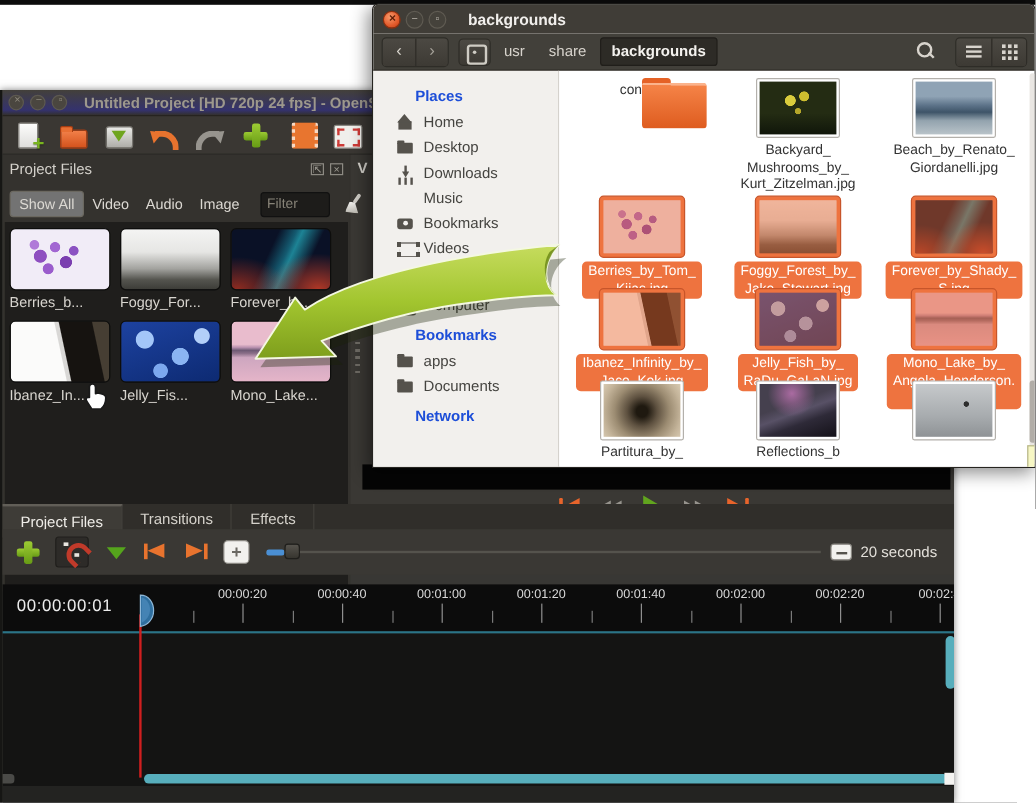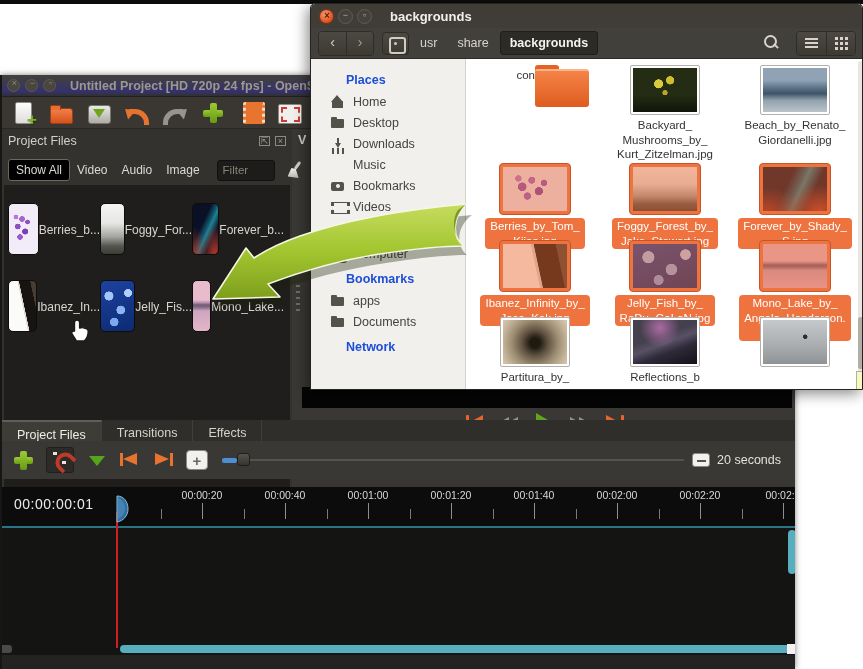--- a/index.html
+++ b/index.html
@@ -33,30 +33,30 @@
   .export-frame::before { content:''; position:absolute; left:2px; top:4px; width:22px; height:18px; background:#f0efeb; border:1px solid #8a8882; border-radius:2px; }
   .export-frame::after { content:''; position:absolute; left:5px; top:7px; width:15px; height:11px; border:2px dashed #cc3a36; }
   .record::before { content:''; position:absolute; left:3px; top:3px; width:19px; height:19px; border-radius:50%; background:radial-gradient(circle at 35% 28%, #ff9d8d, #e23427 55%, #9c1b11); border:1px solid #6d120b; }
 
   .dock { position:absolute; left:0; top:54px; width:290px; height:364px; background:#34322e; }
   .dock-header { position:relative; height:24px; display:flex; align-items:center; padding:0 6px; }
   .dock-title { color:#d3d0ca; font-size:12.5px; flex:1; }
   .mini-ico { width:11px; height:10px; border:1px solid #8d8a83; margin-left:5px; position:relative; color:#9a978f; font-size:9px; line-height:8px; text-align:center; }
   .filter-row { position:absolute; left:0; top:26px; height:30px; width:100%; display:flex; align-items:center; gap:4px; padding-left:6px; }
   .filter-btn { color:#dcd9d3; font-size:12px; padding:3px 7px; white-space:nowrap; }
-  .filter-btn.boxed { border:1px solid #6b6860; border-radius:3px; background:#000000; }
+  .filter-btn.boxed { border:1px solid #6b6860; border-radius:3px; background:#737373; }
   .filter-input { width:58px; height:21px; background:#1d1c1a; border:1px solid #111; border-radius:3px; color:#cfccc6; font-size:11.5px; padding:0 5px; margin-left:6px; }
   .filter-input::placeholder { color:#878378; }
   .broom { width:20px; height:20px; position:relative; margin-left:6px; }
   .broom::before { content:''; position:absolute; left:11px; top:1px; width:3px; height:9px; background:#cfccc6; transform:rotate(35deg); border-radius:2px; }
   .broom::after { content:''; position:absolute; left:3px; top:8px; width:11px; height:10px; background:linear-gradient(#f2f1ee,#b9b6ae); clip-path:polygon(35% 0,75% 10%,100% 100%,0 85%); }
 
   .clips-area { position:absolute; left:2px; top:56px; width:286px; height:308px; background:#1f1e1c; }
   .clips-grid { display:grid; grid-template-columns:repeat(3,92px); padding:5px 0 0 4px; }
-  .clip { width:92px; height:77px; display:flex; flex-direction:row; align-items:center; }
+  .clip { width:92px; height:77px; display:flex; flex-direction:column; }
   .clip .thumb { width:84px; height:52px; border-radius:5px; border:1px solid #0d0d0c; }
   .clip .clip-label { color:#d8d5cf; font-size:12px; margin-top:3px; white-space:nowrap; }
   .panel-grip { position:absolute; left:294px; top:210px; width:4px; height:26px; background:repeating-linear-gradient(#6e6b64 0 2px, transparent 2px 6px); }
   .peek-letter { position:absolute; left:296px; top:58px; color:#d3d0ca; font-size:12.5px; font-weight:bold; }
   .os-right-bg { position:absolute; left:290px; top:54px; width:505px; height:318px; background:#3a3834; }
   .video-black { position:absolute; left:300px; top:312px; width:490px; height:21px; background:#050505; }
 
   .playback { position:absolute; left:462px; top:334px; width:300px; height:26px; display:flex; align-items:center; gap:13px; }
   .pb-ico { position:relative; width:22px; height:18px; }
   .jump-start::before { content:''; position:absolute; left:2px; top:2px; width:3px; height:14px; background:#e8642b; border-radius:1px; }

